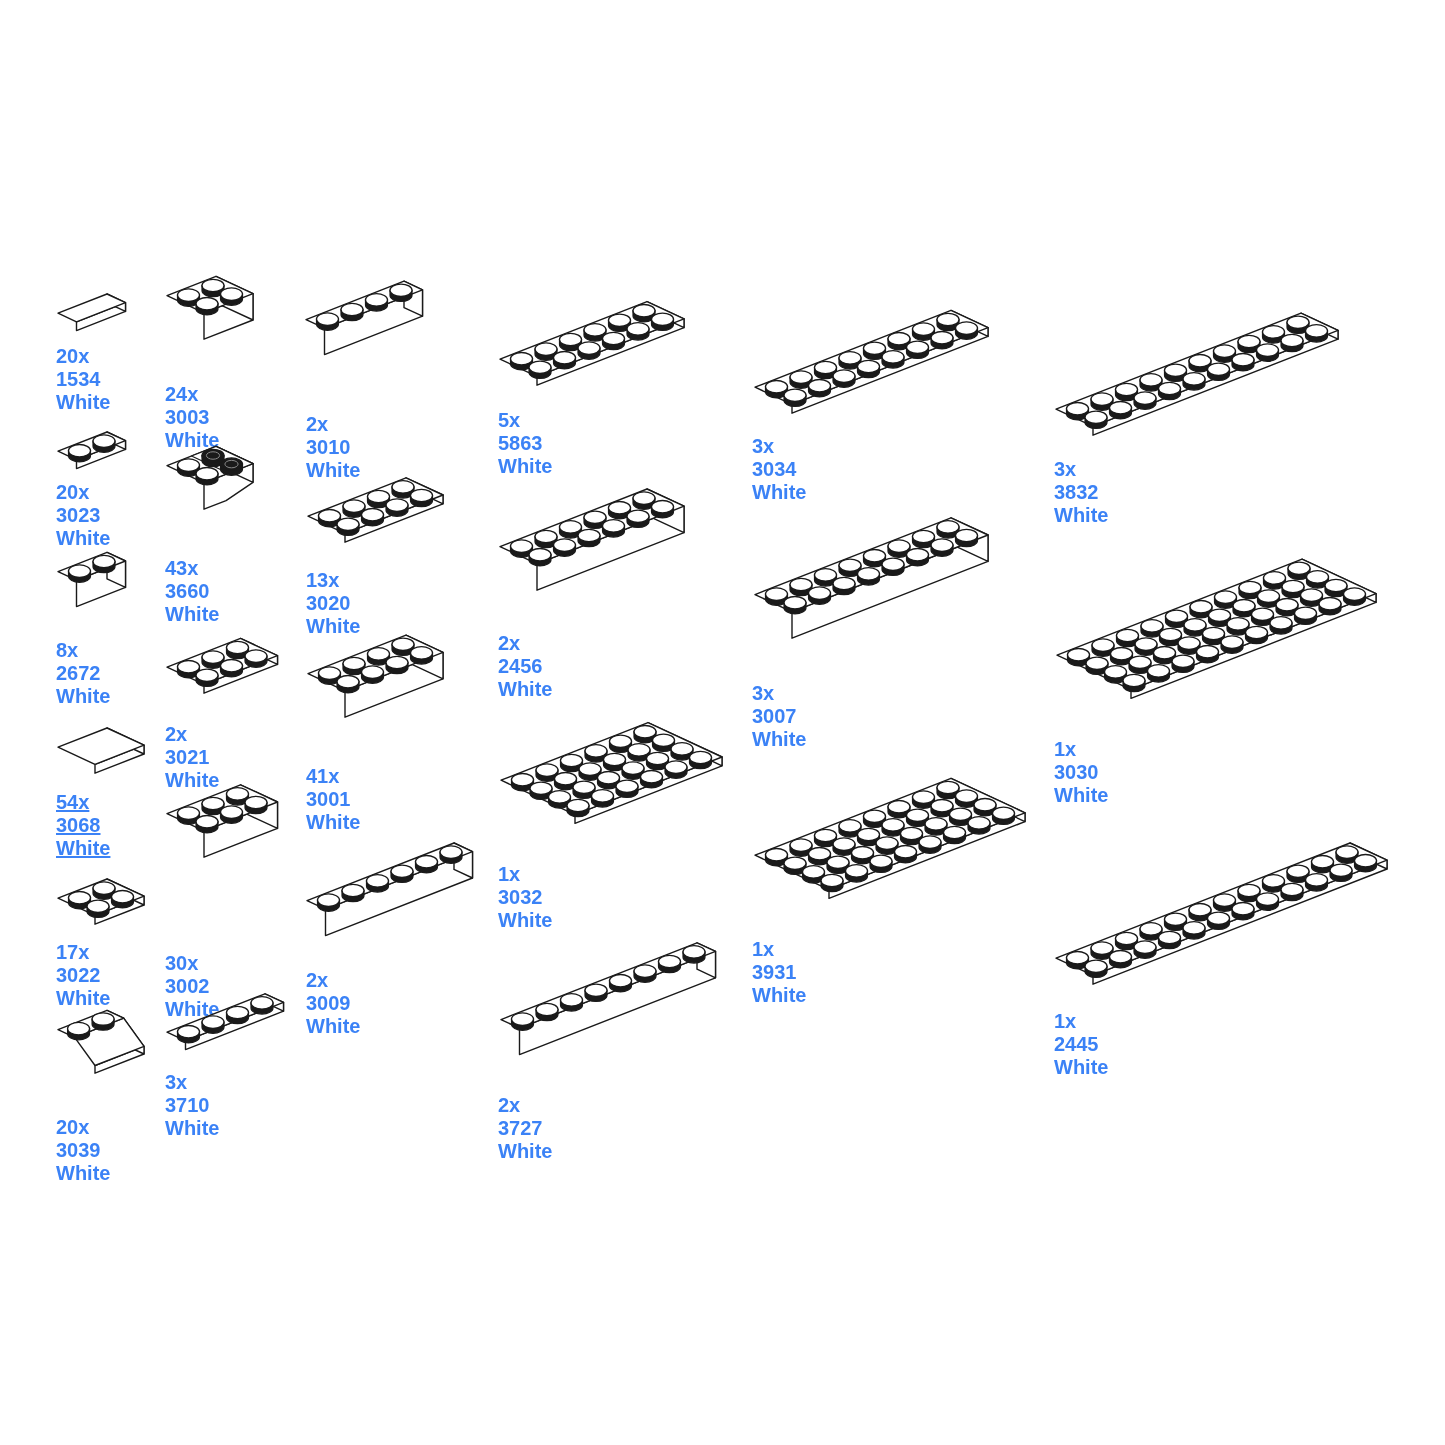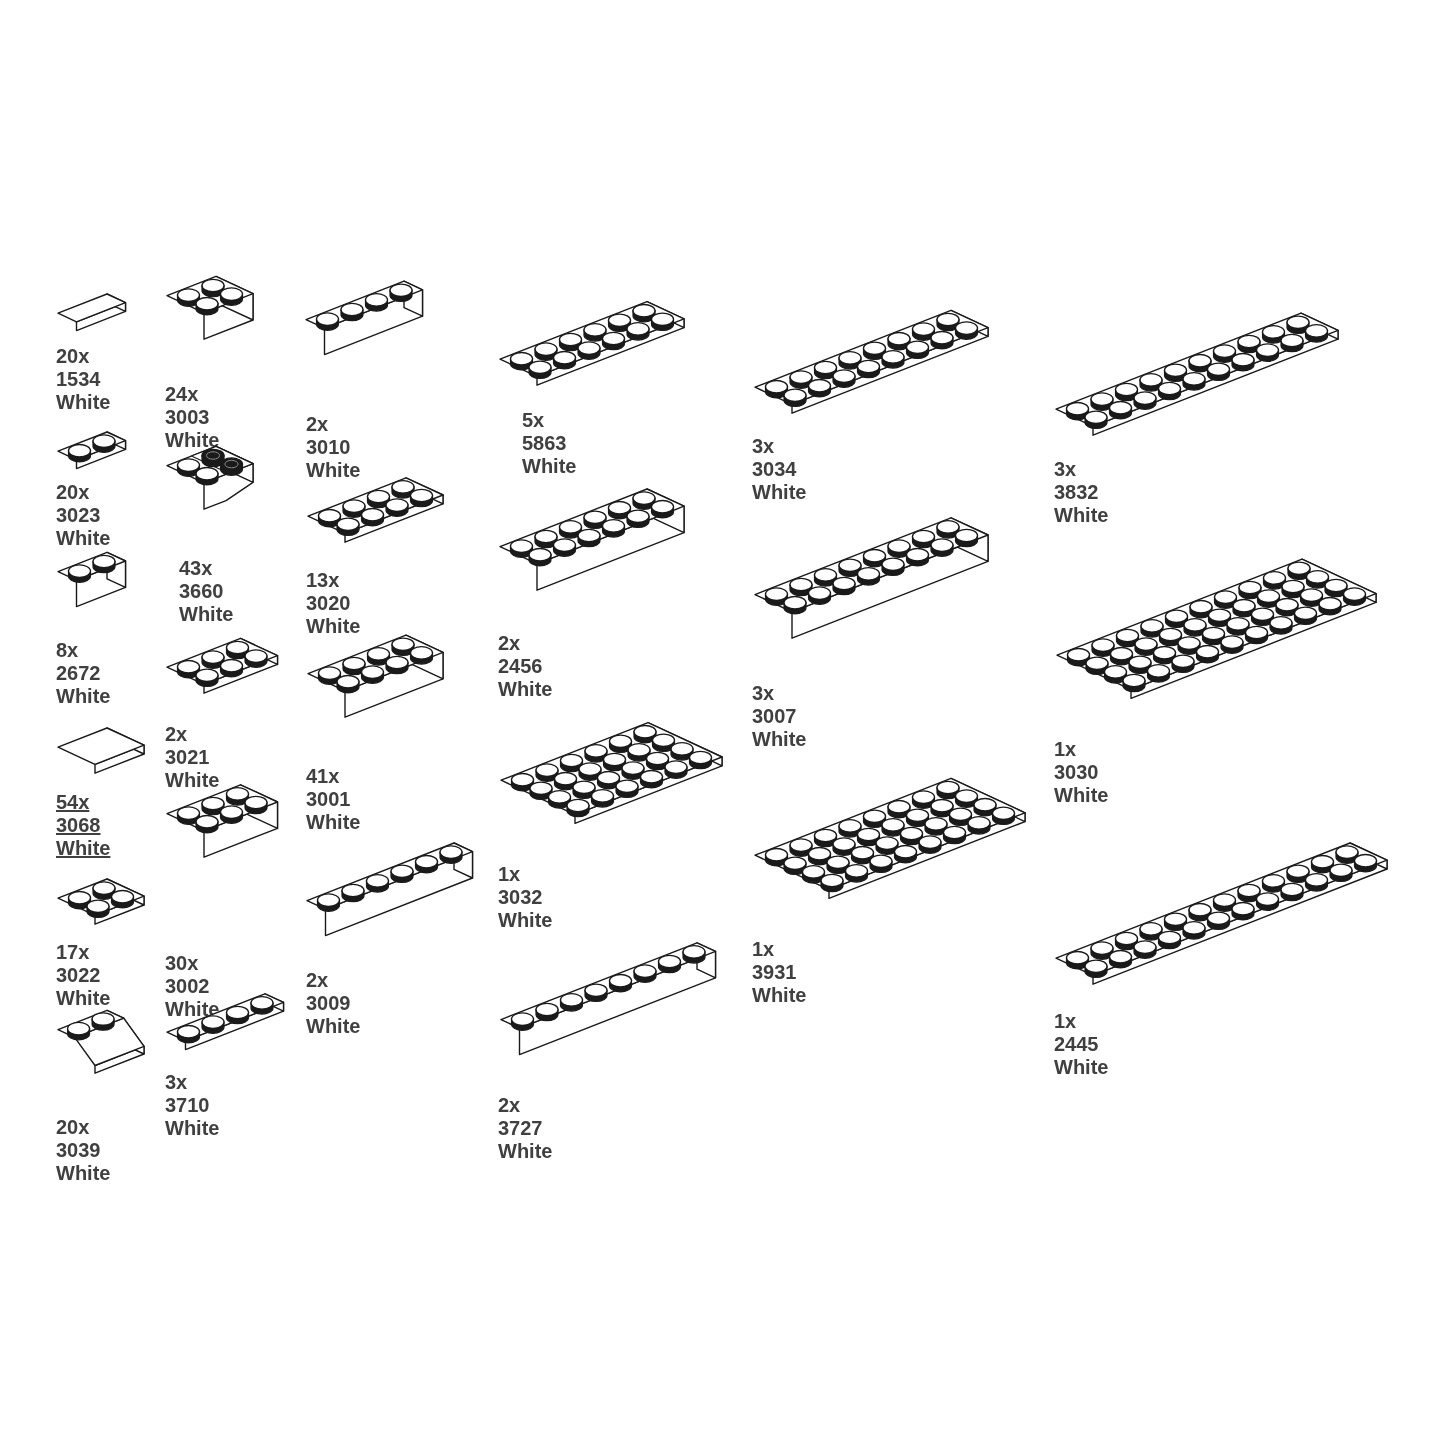--- a/index.html
+++ b/index.html
@@ -1,21 +1,21 @@
 <!DOCTYPE html>
 <html><head>
   <meta charset="utf-8">
   <style>
     html, body { margin: 0; padding: 0; background: #ffffff; }
     body { width: 1445px; height: 1445px; position: relative; overflow: hidden;
            font-family: "Liberation Sans", sans-serif; }
     .part { position: absolute; }
     .part svg { position: absolute; left: 0; top: 0; overflow: visible; }
     .label { position: absolute; font-family: "Liberation Sans", sans-serif;
-             font-weight: bold; font-size: 20px; line-height: 23px; color: #404040;
+             font-weight: bold; font-size: 20px; line-height: 23px; color: #3b82f6;
              white-space: nowrap; }
     .label span { display: block; }
   </style>
 </head>
 <body>
 
 <div id="parts">
     <div class="part" style="left: 0px; top: 0px;">
       <svg width="1" height="1" style="left: 58px; top: 322px;">
         <polygon points="18.5,8.6 67.5,-10.6 67.5,-19.4 18.5,-0.20000000000000107" fill="#ffffff" stroke="#1a1a1a" stroke-width="1.4" stroke-linejoin="round"></polygon>
@@ -175,21 +175,21 @@
           <path d="M35,-36.5 L35,-31.5 A11,6.2 0 0 0 57,-31.5 L57,-36.5 Z" fill="#1a1a1a" stroke="#1a1a1a" stroke-width="1.2"></path>
           <ellipse cx="46" cy="-36.5" rx="11" ry="6.2" fill="#1a1a1a" stroke="#1a1a1a" stroke-width="1.3"></ellipse>
           <ellipse cx="46" cy="-36.5" rx="6.6" ry="3.7199999999999998" fill="none" stroke="#888" stroke-width="1"></ellipse>
         </g>
         <g>
           <path d="M53.5,-27.9 L53.5,-22.9 A11,6.2 0 0 0 75.5,-22.9 L75.5,-27.9 Z" fill="#1a1a1a" stroke="#1a1a1a" stroke-width="1.2"></path>
           <ellipse cx="64.5" cy="-27.9" rx="11" ry="6.2" fill="#1a1a1a" stroke="#1a1a1a" stroke-width="1.3"></ellipse>
           <ellipse cx="64.5" cy="-27.9" rx="6.6" ry="3.7199999999999998" fill="none" stroke="#888" stroke-width="1"></ellipse>
         </g>
       </svg>
-      <div class="label" style="left: 179px; top: 557px;">
+      <div class="label" style="left: 165px; top: 557px;">
         <span>43x</span>
         <span>3660</span>
         <span>White</span>
       </div>
     </div>
     <div class="part" style="left: 0px; top: 0px;">
       <svg width="1" height="1" style="left: 167px; top: 676px;">
         <polygon points="37,17.2 110.5,-11.599999999999998 110.5,-20.4 37,8.399999999999999" fill="#ffffff" stroke="#1a1a1a" stroke-width="1.4" stroke-linejoin="round"></polygon>
         <polygon points="73.5,-28.799999999999997 110.5,-11.599999999999998 110.5,-20.4 73.5,-37.599999999999994" fill="#ffffff" stroke="#1a1a1a" stroke-width="1.4" stroke-linejoin="round"></polygon>
         <polygon points="0,-8.8 73.5,-37.599999999999994 110.5,-20.4 37,8.399999999999999" fill="#ffffff" stroke="#1a1a1a" stroke-width="1.4" stroke-linejoin="round"></polygon>
@@ -487,21 +487,21 @@
         </g>
         <g>
           <path d="M127,-39.099999999999994 L127,-34.099999999999994 A11,6.2 0 0 0 149,-34.099999999999994 L149,-39.099999999999994 Z" fill="#1a1a1a" stroke="#1a1a1a" stroke-width="1.2"></path>
           <ellipse cx="138" cy="-39.099999999999994" rx="11" ry="6.2" fill="#ffffff" stroke="#1a1a1a" stroke-width="1.3"></ellipse>
         </g>
         <g>
           <path d="M151.5,-48.7 L151.5,-43.7 A11,6.2 0 0 0 173.5,-43.7 L173.5,-48.7 Z" fill="#1a1a1a" stroke="#1a1a1a" stroke-width="1.2"></path>
           <ellipse cx="162.5" cy="-48.7" rx="11" ry="6.2" fill="#ffffff" stroke="#1a1a1a" stroke-width="1.3"></ellipse>
         </g>
       </svg>
-      <div class="label" style="left: 498px; top: 409px; margin-left: 24px;">
+      <div class="label" style="left: 498px; top: 409px;">
         <span>5x</span>
         <span>5863</span>
         <span>White</span>
       </div>
     </div>
     <div class="part" style="left: 0px; top: 0px;">
       <svg width="1" height="1" style="left: 500px; top: 573px;">
         <polygon points="37,17.2 184,-40.39999999999999 184,-66.79999999999998 37,-9.2" fill="#ffffff" stroke="#1a1a1a" stroke-width="1.4" stroke-linejoin="round"></polygon>
         <polygon points="147,-57.599999999999994 184,-40.39999999999999 184,-66.79999999999998 147,-84" fill="#ffffff" stroke="#1a1a1a" stroke-width="1.4" stroke-linejoin="round"></polygon>
         <polygon points="0,-26.4 147,-84 184,-66.79999999999998 37,-9.2" fill="#ffffff" stroke="#1a1a1a" stroke-width="1.4" stroke-linejoin="round"></polygon>

